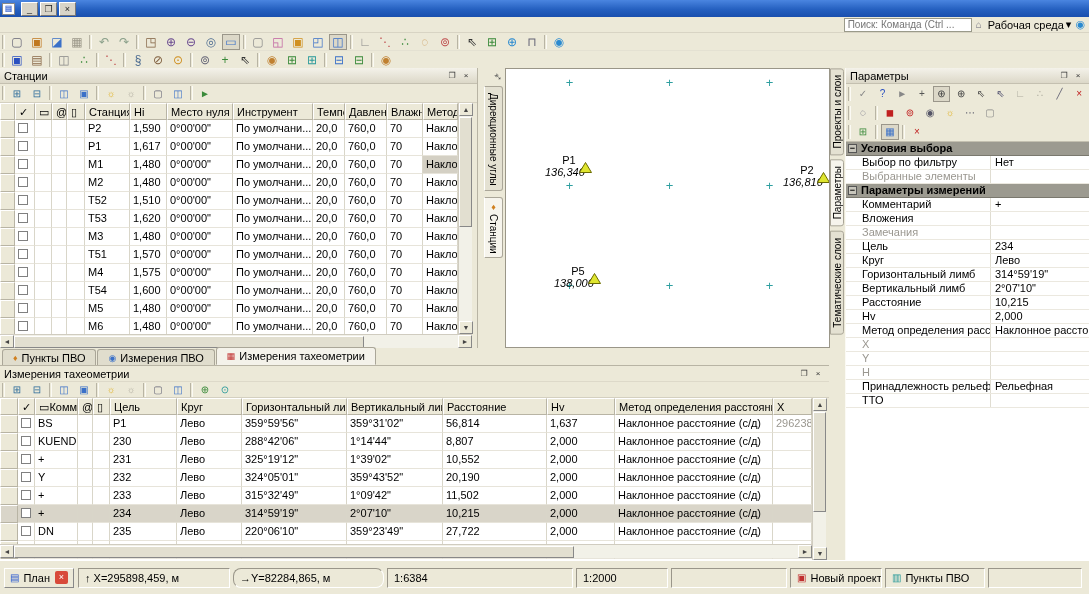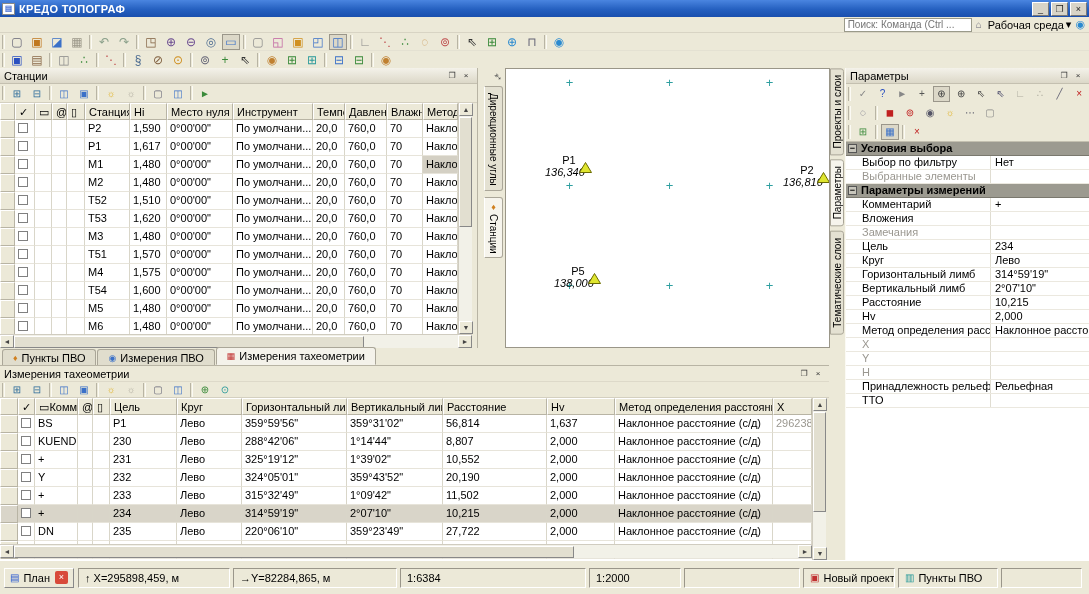--- a/index.html
+++ b/index.html
@@ -150,21 +150,20 @@
     display:flex; align-items:center; padding:0 6px; margin-right:3px; background:#ece9d8; white-space:nowrap; overflow:hidden;}
   .sseg .ticon { margin-right:4px; font-size:10px; }
 </style>
 </head>
 <body>
 
 <div id="app">
 
   <div class="titlebar">
     <span class="app-icon">▦</span>
-    <span class="title">КРЕДО ТОПОГРАФ</span>
     <span class="winbtn">_</span>
     <span class="winbtn">❐</span>
     <span class="winbtn">×</span>
   </div>
 
   <div class="menubar">
     <span style="display:flex">
 
     <span class="menu-item">Данные</span>
         <span class="menu-item">Правка</span>
@@ -921,21 +920,21 @@
     </div>
   </div>
 
   <div class="statusbar">
     <span class="plan-tab">
       <span class="ticon">▤</span>
       <span>План</span>
       <span class="plan-close">×</span>
     </span>
     <span class="sseg" style="width:152px;">↑ X=295898,459, м</span>
-    <span class="sseg" style="width:164px;">→Y=82284,865, м</span>
+    <span class="sseg" style="width:151px;border-radius:8px;">→Y=82284,865, м</span>
     <span class="sseg" style="width:186px;">1:6384</span>
     <span class="sseg" style="width:92px;">1:2000</span>
     <span class="sseg" style="width:116px;"></span>
     <span class="sseg" style="width:92px;">
       <span class="ticon" style="color:#c03030">▣</span>
       <span>Новый проект</span>
     </span>
     <span class="sseg" style="width:100px;">
       <span class="ticon" style="color:#2a9a9a">▥</span>
       <span>Пункты ПВО</span>

